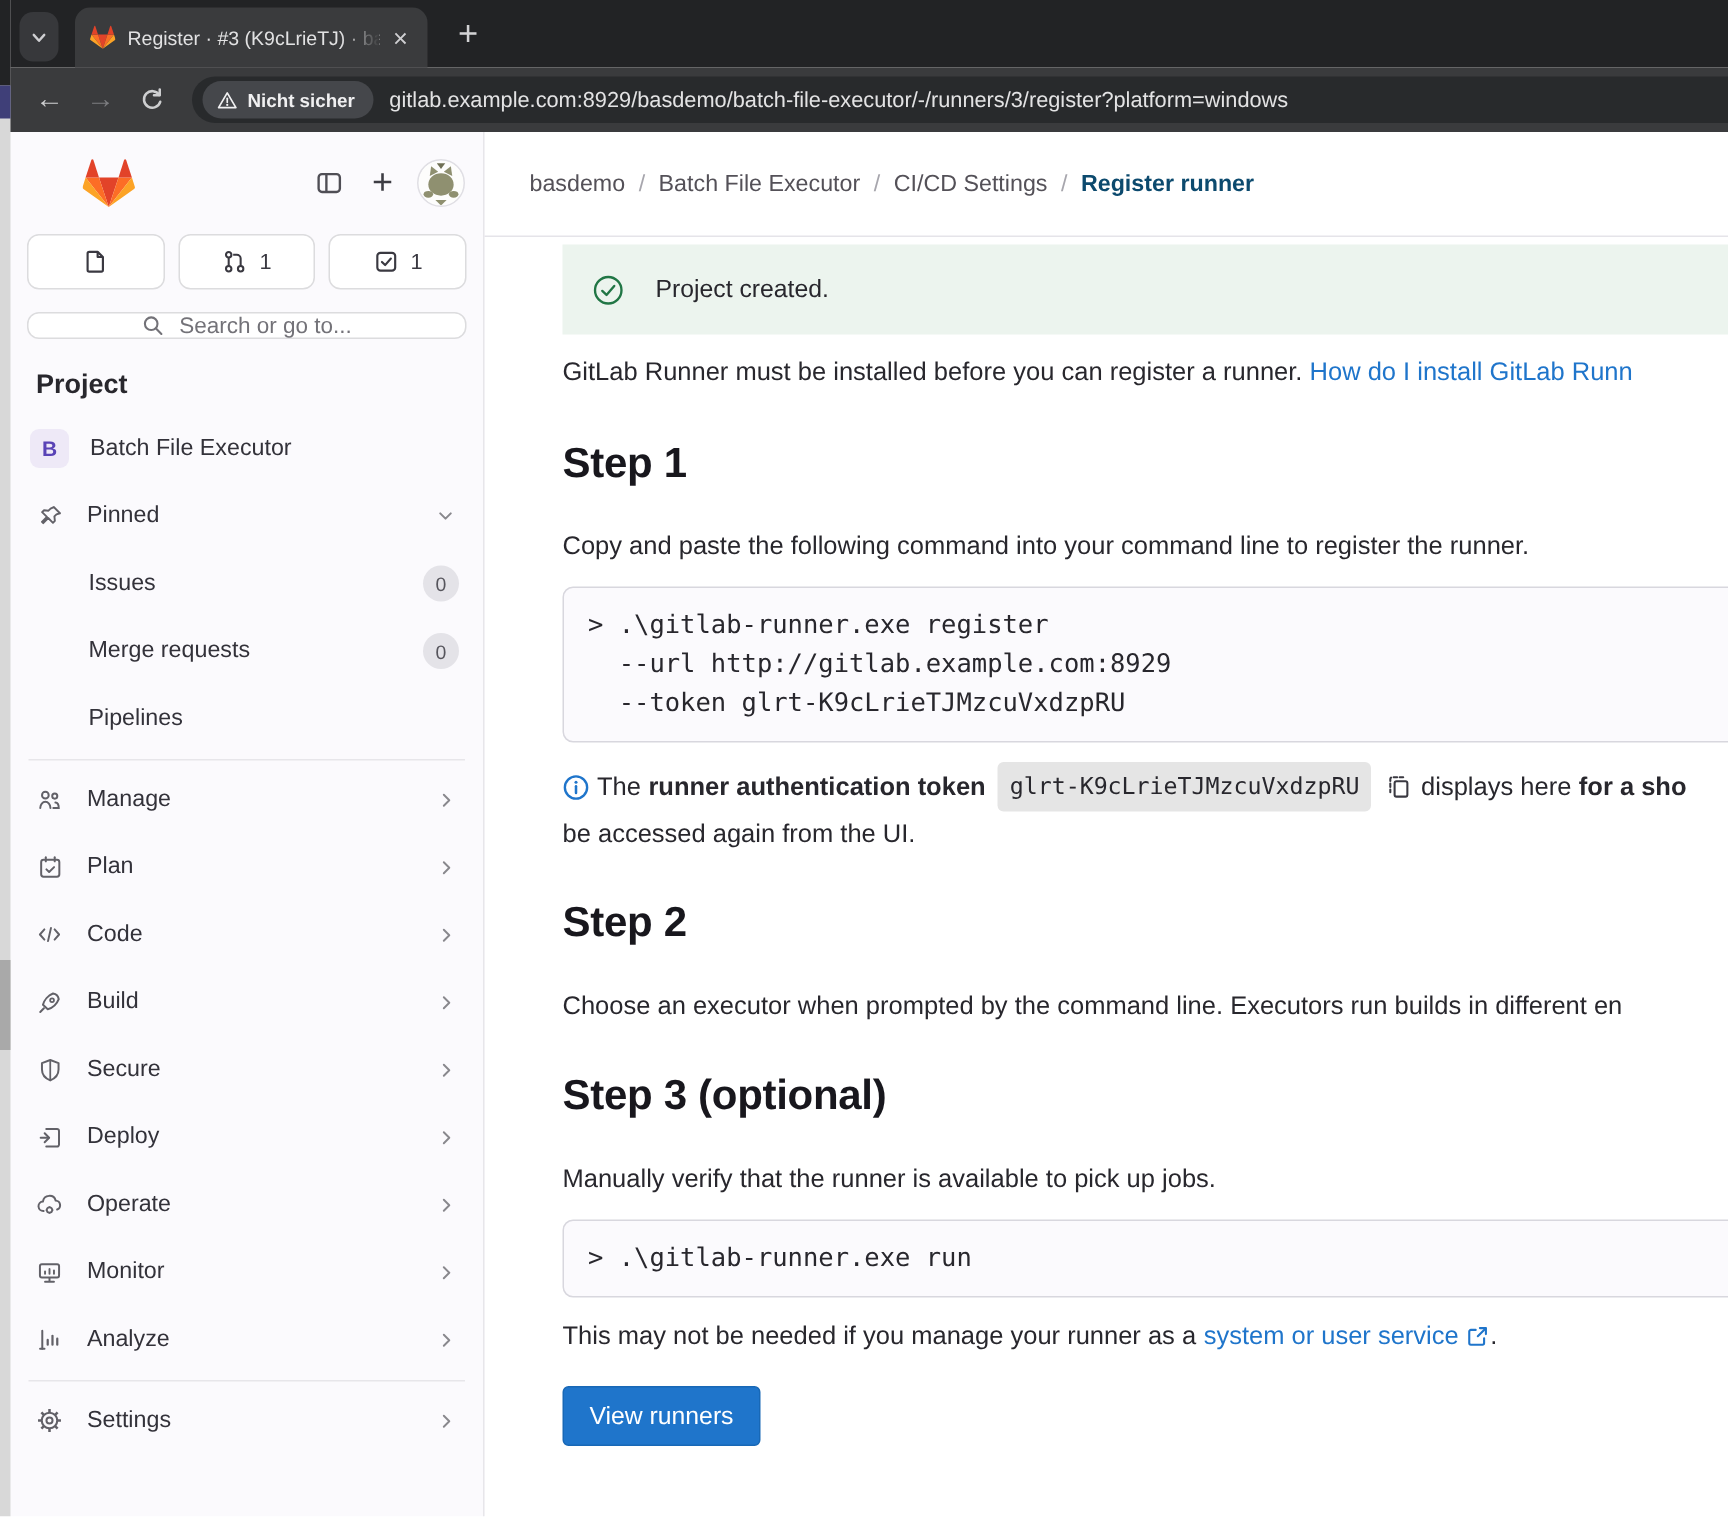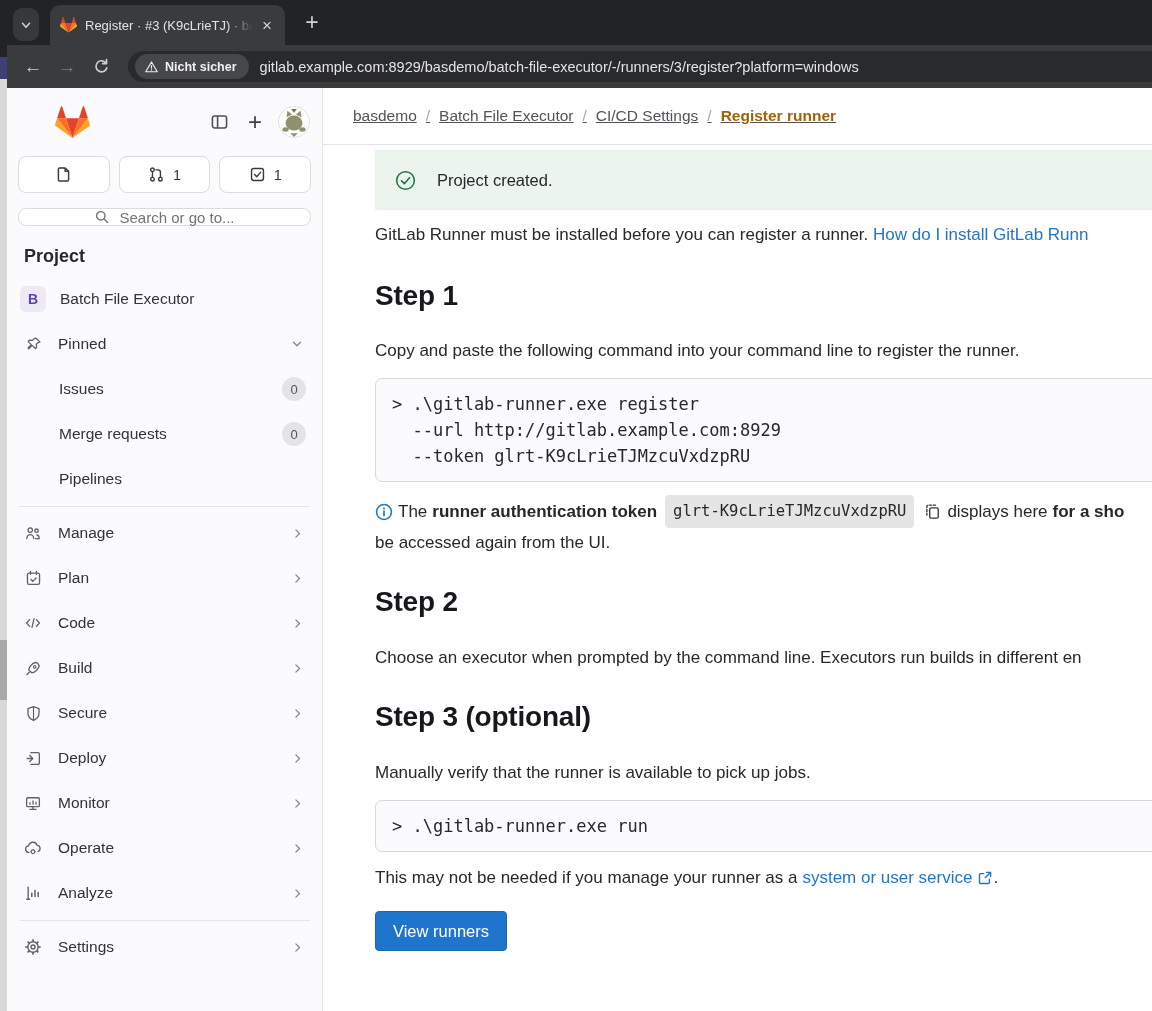--- a/index.html
+++ b/index.html
@@ -84,25 +84,25 @@
     margin-right:14px; margin-left:-4px; flex:none; }
   .sb-item .chev { margin-left:auto; color:#89888d; display:flex; margin-right:6px; }
   .sb-sub { padding-left:46px;gap:17px; }
   .count-badge { margin-left:auto; margin-right:4px; min-width:24px; height:24px; border-radius:12px;
     background:#e4e3e8; color:#56555c; font-size:13px; display:flex; align-items:center; justify-content:center;
     padding:0 7px; }
   .sb-divider { height:1px; background:#e7e6ea; margin:7px 12px 8px 12px; }
 
   
   .main { flex:1; min-width:0; overflow:visible; }
-  .crumbbar { height:57px; border-bottom:1px solid #e5e4e9; display:flex; align-items:center;
-    padding-left:30px; font-size:15.5px; color:#545158; gap:9px; white-space:nowrap;text-decoration:underline; }
+  .crumbbar { height:70px; border-bottom:1px solid #e5e4e9; display:flex; align-items:center;
+    padding-left:30px; font-size:15.5px; color:#545158; gap:9px; white-space:nowrap; }
   .crumb-link {}
   .crumb-sep { color:#a7a6ad; }
-  .crumb-current { font-weight:700; color:#a16207;text-align:center; }
+  .crumb-current { font-weight:700; color:#0c4a6e;text-align:center; }
 
   .alert-success { margin:5px 0 0 52px; width:1200px; height:60px; background:#ecf4ee;
     display:flex; align-items:center; padding-left:20px; gap:21px; font-size:16.5px; color:#28272d; }
 
   .content { margin-left:52px; width:1010px; }
   .content p { font-size:17px; line-height:24px; color:#28272d; white-space:nowrap; }
   .intro-p { margin-top:13px; }
   a.gl-link { color:#1f75cb; text-decoration:none; }
   .content h2 { font-size:28px; line-height:34px; font-weight:700; color:#18171d;
     letter-spacing:-0.2px; white-space:nowrap; }
@@ -383,48 +383,48 @@
       <span class="chev">
           <svg width="13" height="13" viewBox="0 0 16 16">
             <polyline points="6,3.5 10.5,8 6,12.5" fill="none" stroke="#89888d" stroke-width="1.6" stroke-linecap="round" stroke-linejoin="round"></polyline>
           </svg>
         </span>
     </div>
 
     <div class="sb-item">
       <span class="ic">
         <svg width="18" height="17" viewBox="0 0 16 16">
+          <path d="M4.3 11.6a3 3 0 0 1-.4-6 4.1 4.1 0 0 1 8-.5 2.9 2.9 0 0 1 .9 5.6" fill="none" stroke="#626168" stroke-width="1.25" stroke-linecap="round"></path>
+          <circle cx="8" cy="11" r="1.7" fill="none" stroke="#626168" stroke-width="1.1"></circle>
+          <line x1="8" y1="8.6" x2="8" y2="9.3" stroke="#626168" stroke-width="1.1"></line>
+          <line x1="8" y1="12.7" x2="8" y2="13.4" stroke="#626168" stroke-width="1.1"></line>
+          <line x1="5.6" y1="11" x2="6.3" y2="11" stroke="#626168" stroke-width="1.1"></line>
+          <line x1="9.7" y1="11" x2="10.4" y2="11" stroke="#626168" stroke-width="1.1"></line>
+        </svg>
+      </span>
+      <span>Operate</span>
+      <span class="chev">
+          <svg width="13" height="13" viewBox="0 0 16 16">
+            <polyline points="6,3.5 10.5,8 6,12.5" fill="none" stroke="#89888d" stroke-width="1.6" stroke-linecap="round" stroke-linejoin="round"></polyline>
+          </svg>
+        </span>
+    </div>
+
+    <div class="sb-item">
+      <span class="ic">
+        <svg width="18" height="17" viewBox="0 0 16 16">
           <rect x="2" y="2.6" width="12" height="8.4" rx="1.2" fill="none" stroke="#626168" stroke-width="1.25"></rect>
           <line x1="8" y1="11" x2="8" y2="13.2" stroke="#626168" stroke-width="1.25"></line>
           <line x1="5.2" y1="13.6" x2="10.8" y2="13.6" stroke="#626168" stroke-width="1.25" stroke-linecap="round"></line>
           <line x1="5.2" y1="8.6" x2="5.2" y2="7.2" stroke="#626168" stroke-width="1.2" stroke-linecap="round"></line>
           <line x1="8" y1="8.6" x2="8" y2="5.6" stroke="#626168" stroke-width="1.2" stroke-linecap="round"></line>
           <line x1="10.8" y1="8.6" x2="10.8" y2="6.6" stroke="#626168" stroke-width="1.2" stroke-linecap="round"></line>
         </svg>
       </span>
       <span>Monitor</span>
-      <span class="chev">
-          <svg width="13" height="13" viewBox="0 0 16 16">
-            <polyline points="6,3.5 10.5,8 6,12.5" fill="none" stroke="#89888d" stroke-width="1.6" stroke-linecap="round" stroke-linejoin="round"></polyline>
-          </svg>
-        </span>
-    </div>
-
-    <div class="sb-item">
-      <span class="ic">
-        <svg width="18" height="17" viewBox="0 0 16 16">
-          <path d="M4.3 11.6a3 3 0 0 1-.4-6 4.1 4.1 0 0 1 8-.5 2.9 2.9 0 0 1 .9 5.6" fill="none" stroke="#626168" stroke-width="1.25" stroke-linecap="round"></path>
-          <circle cx="8" cy="11" r="1.7" fill="none" stroke="#626168" stroke-width="1.1"></circle>
-          <line x1="8" y1="8.6" x2="8" y2="9.3" stroke="#626168" stroke-width="1.1"></line>
-          <line x1="8" y1="12.7" x2="8" y2="13.4" stroke="#626168" stroke-width="1.1"></line>
-          <line x1="5.6" y1="11" x2="6.3" y2="11" stroke="#626168" stroke-width="1.1"></line>
-          <line x1="9.7" y1="11" x2="10.4" y2="11" stroke="#626168" stroke-width="1.1"></line>
-        </svg>
-      </span>
-      <span>Operate</span>
       <span class="chev">
           <svg width="13" height="13" viewBox="0 0 16 16">
             <polyline points="6,3.5 10.5,8 6,12.5" fill="none" stroke="#89888d" stroke-width="1.6" stroke-linecap="round" stroke-linejoin="round"></polyline>
           </svg>
         </span>
     </div>
 
     <div class="sb-item">
       <span class="ic">
         <svg width="17" height="17" viewBox="0 0 16 16">

